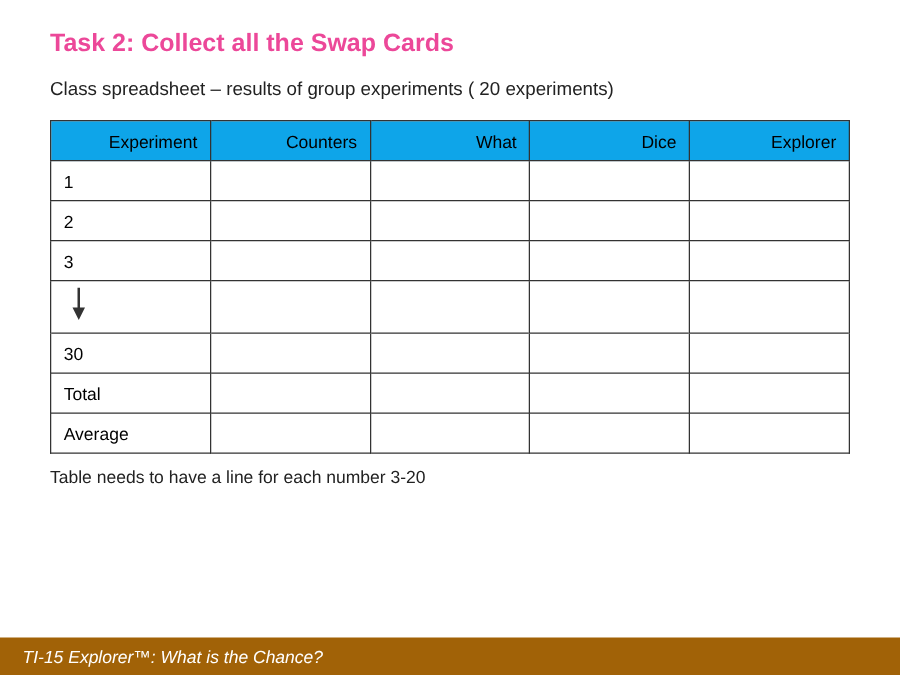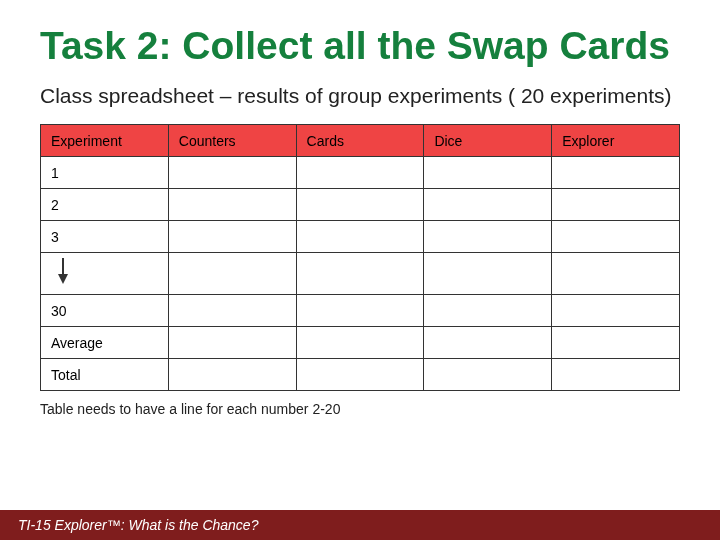--- a/index.html
+++ b/index.html
@@ -12,47 +12,48 @@
       position: relative;
     }
     .page {
       width: 720px;
       height: 540px;
       padding: 24px 40px 0 40px;
       display: flex;
       flex-direction: column;
     }
     .title {
-      font-size: 39px;
+      font-size: 20px;
       font-weight: bold;
       margin-bottom: 16px;
-      color: #15803d;
+      color: #ec4899;
     }
     .subtitle {
-      font-size: 21px;
+      font-size: 15px;
       color: #222;
       margin-bottom: 16px;
     }
     .table-wrapper {
       width: 100%;
     }
     table {
       width: 100%;
       border-collapse: collapse;
       font-size: 14px;
     }
     th, td {
       border: 1px solid #333;
       padding: 5px 10px;
       text-align: left;
       height: 32px;
     }
     th {
       font-weight: normal;
-      background: #ef4444;
+      background: #0ea5e9;
+      text-align: right;
     }
     td {
       background: #fff;
     }
     .col-experiment {
       width: 18%;
     }
     .col-counters { width: 18%; }
     .col-dice { width: 18%; }
     .col-cards { width: 18%; }
@@ -73,41 +74,41 @@
     .footnote {
       font-size: 14px;
       margin-top: 10px;
       color: #222;
     }
     .bottom-bar {
       position: absolute;
       bottom: 0;
       left: 0;
       width: 720px;
-      background: #7f1d1d;
+      background: #a16207;
       color: white;
       font-size: 14px;
       padding: 7px 18px;
       font-style: italic;
     }
   </style>
 </head>
 <body>
 
 <div class="page">
   <h1 class="title">Task 2: Collect all the Swap Cards</h1>
   <p class="subtitle">Class spreadsheet – results of group experiments ( 20 experiments)</p>
 
   <div class="table-wrapper">
     <table>
       <thead>
         <tr>
           <th class="col-experiment">Experiment</th>
           <th class="col-counters">Counters</th>
-          <th class="col-dice">Cards</th>
+          <th class="col-dice">What</th>
           <th class="col-cards">Dice</th>
           <th class="col-spinners">Explorer</th>
         </tr>
       </thead>
       <tbody>
         <tr>
           <td>1</td>
           <td></td>
           <td></td>
           <td></td>
@@ -140,33 +141,33 @@
           <td></td>
         </tr>
         <tr>
           <td>30</td>
           <td></td>
           <td></td>
           <td></td>
           <td></td>
         </tr>
         <tr>
-          <td>Average</td>
+          <td>Total</td>
           <td></td>
           <td></td>
           <td></td>
           <td></td>
         </tr>
         <tr>
-          <td>Total</td>
+          <td>Average</td>
           <td></td>
           <td></td>
           <td></td>
           <td></td>
         </tr>
       </tbody>
     </table>
   </div>
 
-  <p class="footnote">Table needs to have a line for each number 2-20</p>
+  <p class="footnote">Table needs to have a line for each number 3-20</p>
 </div>
 
 <div class="bottom-bar">TI-15 Explorer™: What is the Chance?</div>
 
 </body></html>

